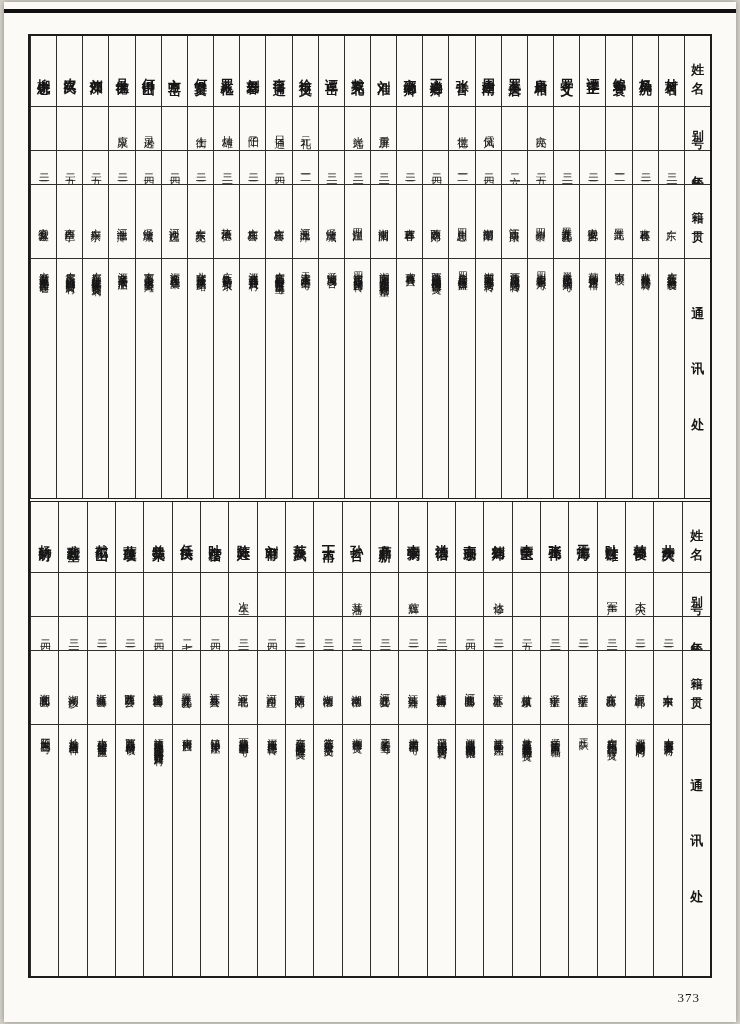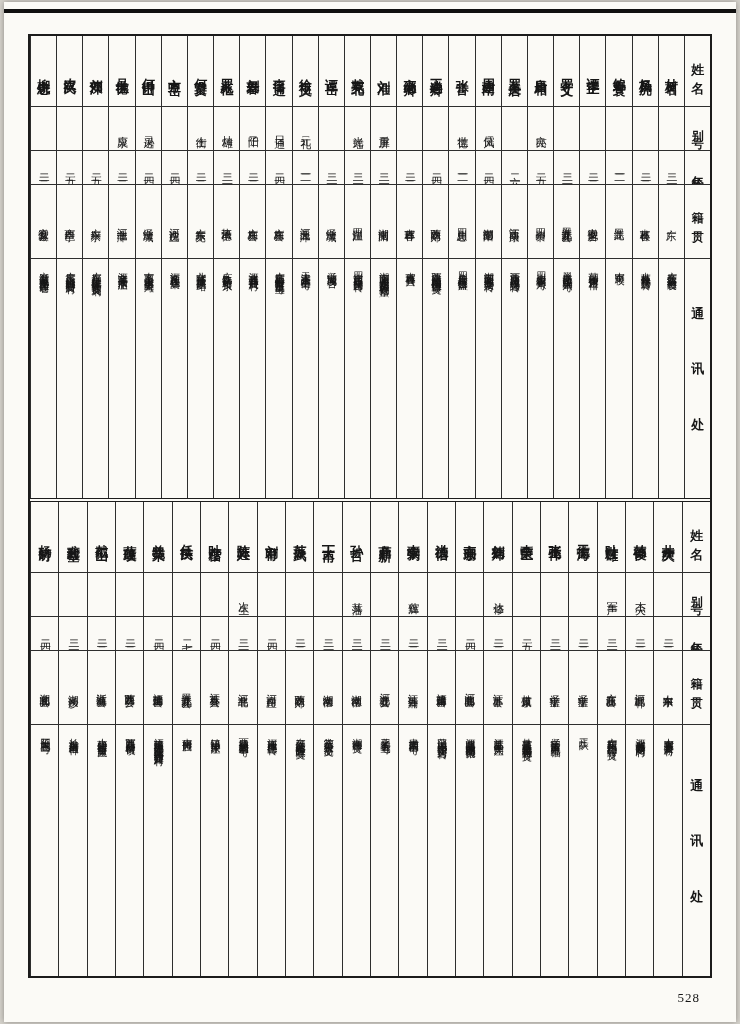--- a/index.html
+++ b/index.html
@@ -922,14 +922,14 @@
       <span class="vt nt">湖北长阳县</span>
     </div>
     <div class="cell c-addr">
       <span class="vt ad">长阳城内一三三号</span>
     </div>
   </div>
       </div>
 
   </div>
 
-  <div class="page-number">528</div>
+  <div class="page-number">373</div>
 </div>
 
 </body></html>

